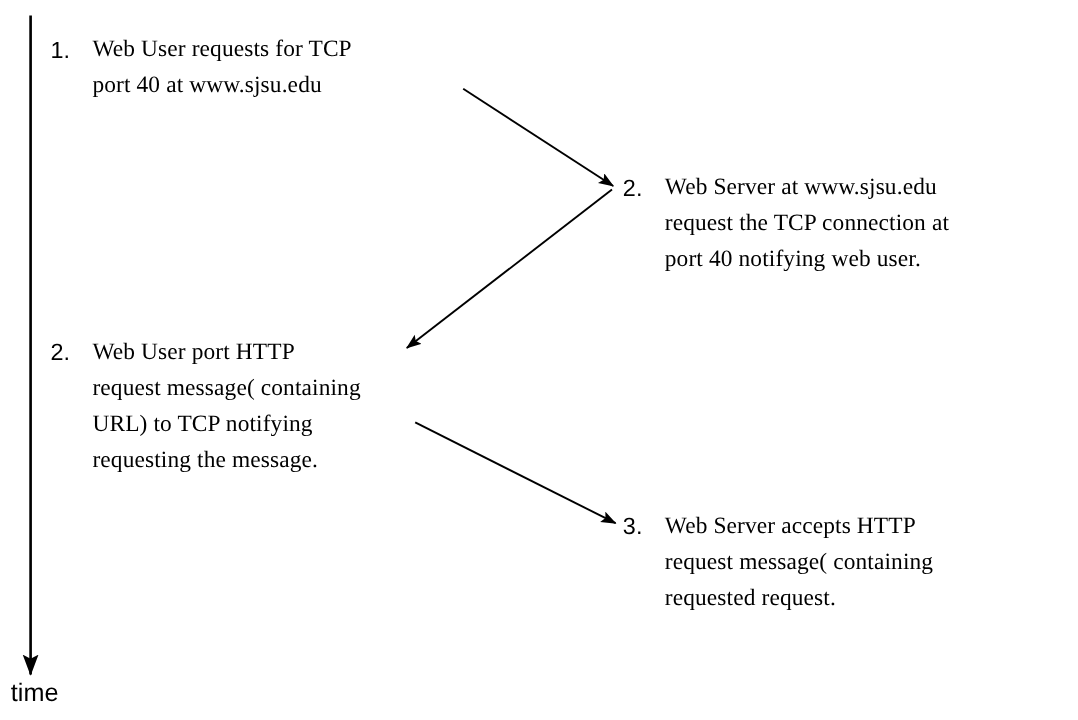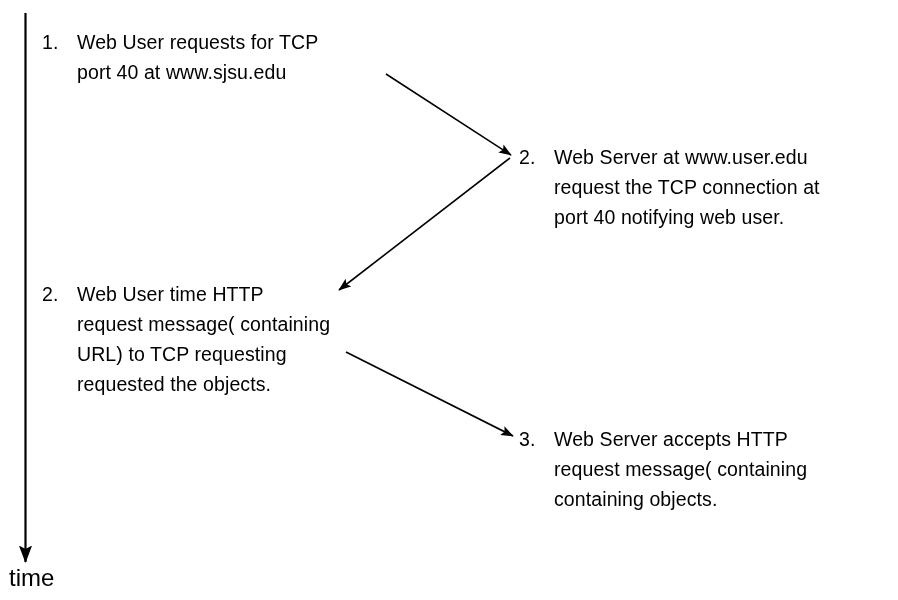--- a/index.html
+++ b/index.html
@@ -37,26 +37,27 @@
     display: inline-block;
     width: 35px;
     flex: 0 0 35px;
     text-align: left;
   }
   .step-text {
     display: block;
   }
   .step-text .ln {
     display: block;
+    font-family: Liberation Serif, serif;
   }
   #time-label {
     position: absolute;
     left: 9px;
     top: 566px;
-    font-size: 24px;
+    font-size: 21px;
     line-height: 24px;
   }
   
   #step-1 { left: 42px;  top: 27px; }
   #step-2 { left: 519px; top: 142px; }
   #step-3 { left: 42px;  top: 279px; }
   #step-4 { left: 519px; top: 424px; }
 </style>
 </head>
 <body>
@@ -83,40 +84,40 @@
     <span class="step-num">1.</span>
     <span class="step-text">
       <span class="ln">Web User requests for TCP</span>
       <span class="ln">port 40 at www.sjsu.edu</span>
     </span>
   </div>
 
   <div class="step-block" id="step-2">
     <span class="step-num">2.</span>
     <span class="step-text">
-      <span class="ln">Web Server at www.user.edu</span>
+      <span class="ln">Web Server at www.sjsu.edu</span>
       <span class="ln">request the TCP connection at</span>
       <span class="ln">port 40 notifying web user.</span>
     </span>
   </div>
 
   <div class="step-block" id="step-3">
     <span class="step-num">2.</span>
     <span class="step-text">
-      <span class="ln">Web User time HTTP</span>
+      <span class="ln">Web User port HTTP</span>
       <span class="ln">request message( containing</span>
-      <span class="ln">URL)  to TCP requesting</span>
-      <span class="ln">requested the objects.</span>
+      <span class="ln">URL)  to TCP notifying</span>
+      <span class="ln">requesting the message.</span>
     </span>
   </div>
 
   <div class="step-block" id="step-4">
     <span class="step-num">3.</span>
     <span class="step-text">
       <span class="ln">Web Server accepts HTTP</span>
       <span class="ln">request message( containing</span>
-      <span class="ln">containing objects.</span>
+      <span class="ln">requested request.</span>
     </span>
   </div>
 
   <div id="time-label">time</div>
 
 </div>
 
 </body></html>

